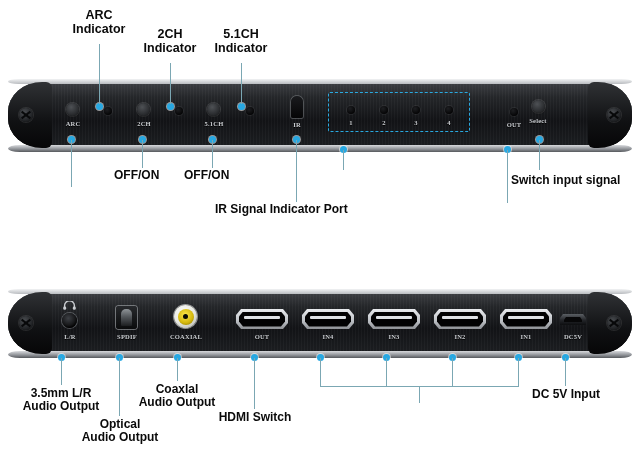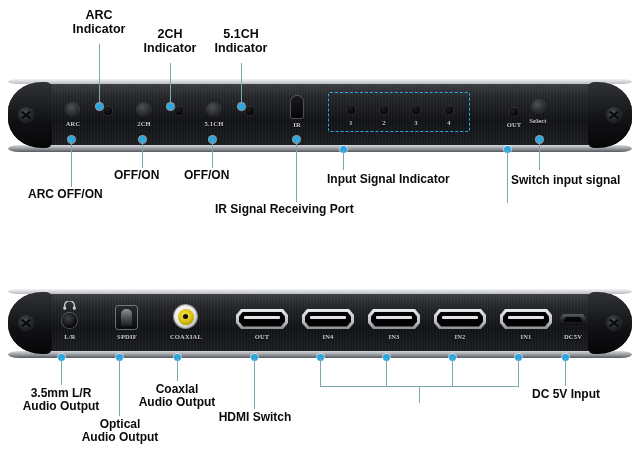--- a/index.html
+++ b/index.html
@@ -207,37 +207,35 @@
   <div class="callout c-md ta-c" style="left:120px;top:28px;width:100px;">2CH
 Indicator</div>
 
   <div class="anchor" style="left:238px;top:103px;"></div>
   <div class="vline" style="left:241px;top:63px;height:41px;"></div>
   <div class="callout c-md ta-c" style="left:191px;top:28px;width:100px;">5.1CH
 Indicator</div>
 
   <div class="anchor" style="left:68px;top:136px;"></div>
   <div class="vline" style="left:71px;top:140px;height:47px;"></div>
-  <div class="callout c-lg ta-l" style="left:28px;top:188px;width:140px;">ARC OFF/ON</div>
 
   <div class="anchor" style="left:139px;top:136px;"></div>
   <div class="vline" style="left:142px;top:140px;height:28px;"></div>
   <div class="callout c-lg ta-l" style="left:114px;top:169px;width:90px;">OFF/ON</div>
 
   <div class="anchor" style="left:209px;top:136px;"></div>
   <div class="vline" style="left:212px;top:140px;height:28px;"></div>
   <div class="callout c-lg ta-l" style="left:184px;top:169px;width:90px;">OFF/ON</div>
 
   <div class="anchor" style="left:293px;top:136px;"></div>
   <div class="vline" style="left:296px;top:140px;height:62px;"></div>
-  <div class="callout c-lg ta-l" style="left:215px;top:203px;width:220px;">IR Signal Receiving Port</div>
+  <div class="callout c-lg ta-l" style="left:215px;top:203px;width:220px;">IR Signal Indicator Port</div>
 
   <div class="anchor" style="left:340px;top:146px;"></div>
   <div class="vline" style="left:343px;top:150px;height:20px;"></div>
-  <div class="callout c-lg ta-l" style="left:327px;top:173px;width:190px;">Input Signal Indicator</div>
 
   <div class="anchor" style="left:504px;top:146px;"></div>
   <div class="vline" style="left:507px;top:150px;height:53px;"></div>
 
   <div class="anchor" style="left:536px;top:136px;"></div>
   <div class="vline" style="left:539px;top:140px;height:30px;"></div>
   <div class="callout c-lg ta-l" style="left:511px;top:174px;width:200px;">Switch input signal</div>
 
   <div class="device" style="left:8px;top:292px;width:624px;height:62px;">
     <div class="chassis"></div>

